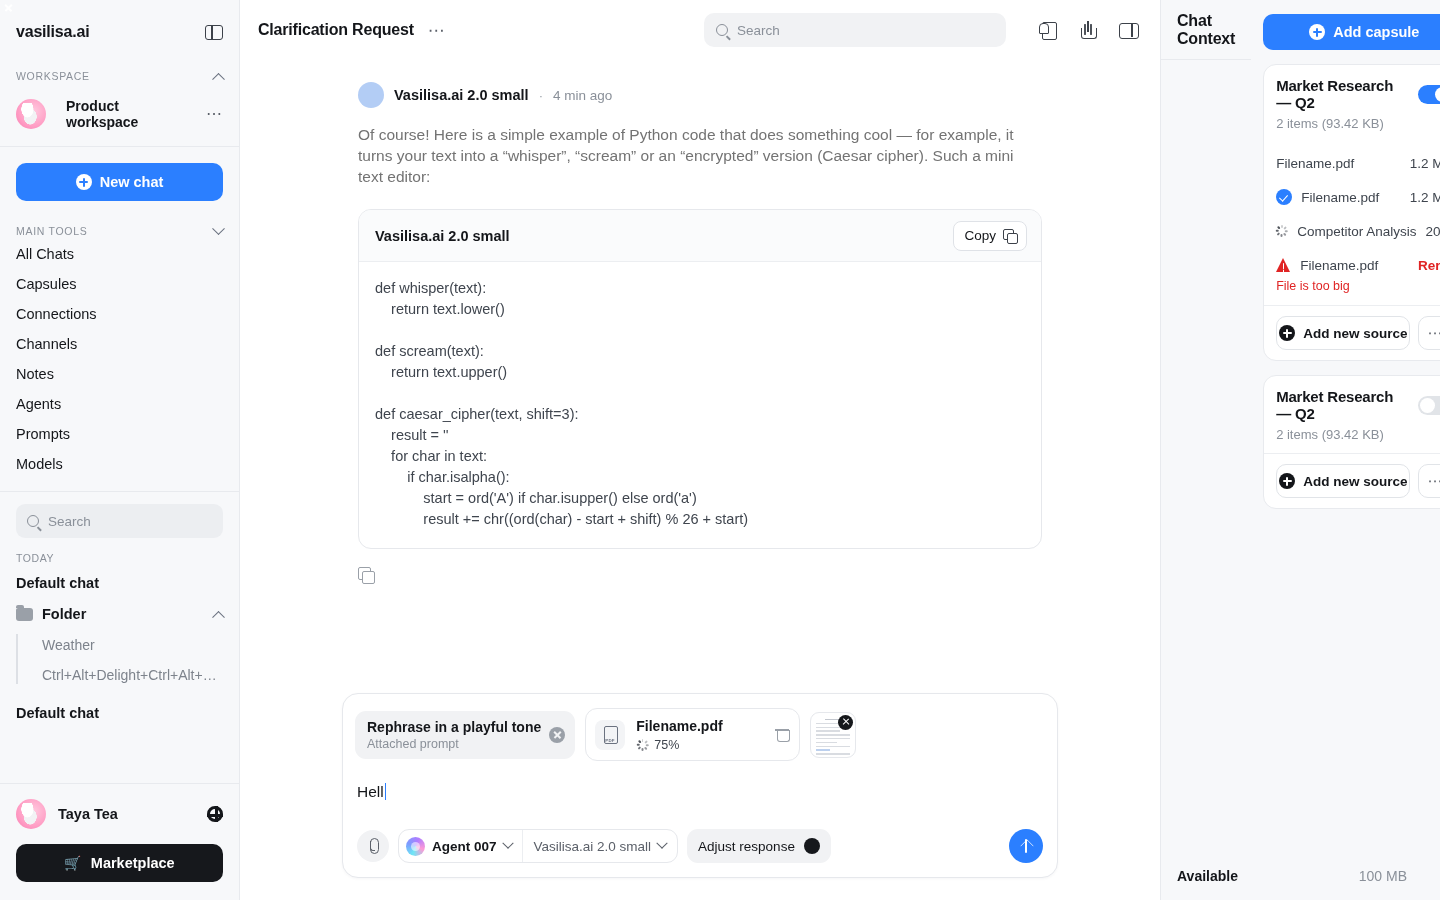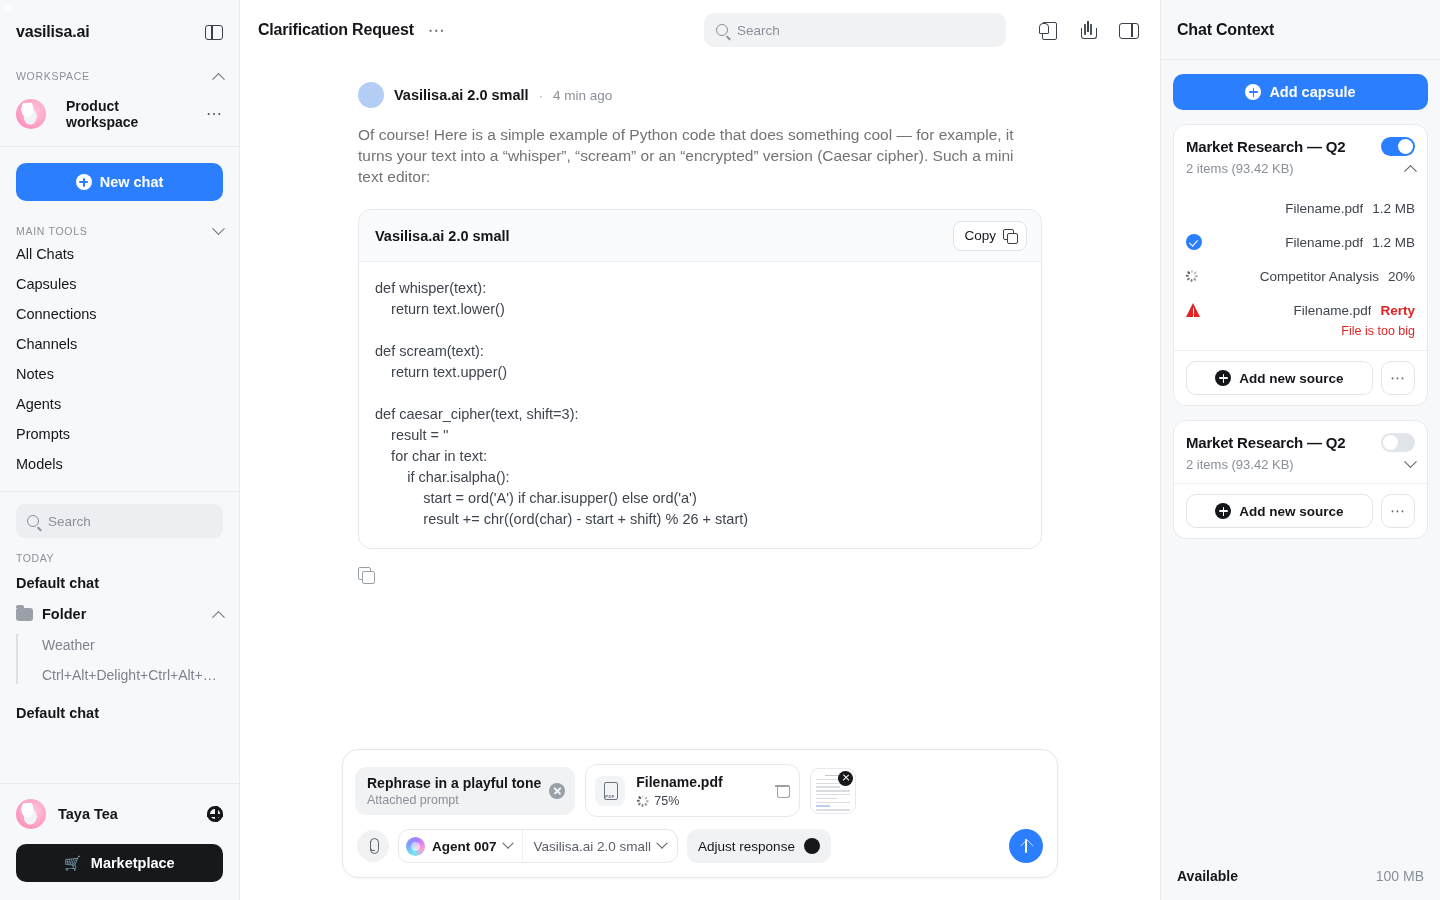--- a/index.html
+++ b/index.html
@@ -198,21 +198,21 @@
   .pill-model{display:flex;align-items:center;gap:7px;padding:0 11px;height:100%;cursor:pointer;}
   .pill-model .pill-txt{font-weight:400;color:#5b6069;}
   .cv{width:8px;height:8px;border-right:1.5px solid #5b6069;border-bottom:1.5px solid #5b6069;transform:rotate(45deg) translate(-2px,-2px);flex:0 0 8px;}
   .chip-adjust{display:flex;align-items:center;gap:9px;height:34px;border-radius:11px;background:#f1f2f4;padding:0 11px;cursor:pointer;}
   .chip-adjust span{font-size:13.5px;font-weight:500;}
   .send-btn{margin-left:auto;width:34px;height:34px;border-radius:50%;background:#2b7fff;position:relative;cursor:pointer;flex:0 0 34px;}
   .send-btn:before{content:"";position:absolute;left:16.2px;top:10px;width:1.8px;height:14px;background:#fff;border-radius:1px;}
   .send-btn:after{content:"";position:absolute;left:12.5px;top:12.2px;width:9px;height:9px;border-left:1.8px solid #fff;border-top:1.8px solid #fff;transform:rotate(45deg);border-radius:1px;}
 
   
-  .rpanel { width:280px; flex:0 0 280px; height:900px; background:#f7f8fa; border-left:1px solid #e8eaee; display:flex; flex-direction:column; position:relative;text-align:right;}
+  .rpanel { width:280px; flex:0 0 280px; height:900px; background:#f7f8fa; border-left:1px solid #e8eaee; display:flex; position:relative;}
   .rp-head { height:60px; flex:0 0 60px; display:flex; align-items:center; padding: 0 16px; border-bottom:1px solid #e8eaee;}
   .rp-title { font-size:16px; font-weight:600; letter-spacing:-0.2px;}
   .rp-body { padding: 14px 12px 0 12px; }
   .add-capsule{height:36px;border-radius:10px;background:#2b7fff;color:#fff;display:flex;align-items:center;justify-content:center;gap:8px;font-size:14.5px;font-weight:600;cursor:pointer;}
 
   .capsule{margin-top:14px;background:#fff;border:1px solid #e8eaee;border-radius:13px;overflow:hidden;}
   .cap-head{padding:12px 12px 11px 12px;}
   .cap-r1{display:flex;align-items:center;justify-content:space-between;gap:8px;}
   .cap-name{font-size:15px;font-weight:600;letter-spacing:-0.2px;}
   .toggle{width:34px;height:19px;border-radius:10px;background:#2b7fff;position:relative;cursor:pointer;flex:0 0 34px;}
@@ -232,21 +232,21 @@
   .check{width:16px;height:16px;border-radius:50%;background:#2b7fff;position:relative;flex:0 0 16px;}
   .check:after{content:"";position:absolute;left:4.6px;top:3.6px;width:4px;height:7px;border-right:1.7px solid #fff;border-bottom:1.7px solid #fff;transform:rotate(42deg);}
   .warn{width:15px;height:14px;position:relative;flex:0 0 15px;}
   .warn:before{content:"";position:absolute;left:0;top:0;border-left:7.5px solid transparent;border-right:7.5px solid transparent;border-bottom:14px solid #e02424;}
   .warn:after{content:"";position:absolute;left:6.6px;top:5px;width:1.6px;height:5.5px;background:#fff;border-radius:1px;box-shadow:0 6.4px 0 0 #fff;}
   .ferr{font-size:12.5px;color:#e02424;padding-left:0;margin-top:-3px;margin-bottom:2px;}
   .cap-foot{border-top:1px solid #eceef1;padding:10px 12px;display:flex;align-items:center;gap:8px;}
   .add-src{flex:1;height:34px;border:1px solid #e1e4e8;border-radius:10px;background:#fff;display:flex;align-items:center;justify-content:center;gap:8px;font-size:13.5px;font-weight:600;cursor:pointer;}
   .more-btn{width:34px;height:34px;border:1px solid #e1e4e8;border-radius:10px;background:#fff;display:flex;align-items:center;justify-content:center;cursor:pointer;}
   .more-btn .dots{font-size:15px;}
-  .rp-foot{position:absolute;left:0;right:0;bottom:0;padding:16px;display:flex;align-items:center;justify-content:space-between;}
+  .rp-foot{position:absolute;left:0;right:17px;bottom:0;padding:16px;display:flex;align-items:center;justify-content:space-between;}
   .rp-foot .lbl{font-size:14px;font-weight:600;}
   .rp-foot .val{font-size:14px;color:#8a9099;}
 </style>
 </head>
 <body>
 
 <div class="app">
 
   <aside class="sidebar">
     <div class="sb-top">
@@ -429,20 +429,23 @@
                 <i></i>
                 <i></i>
                 <i></i>
                 <i></i>
                 <i></i>
             </span>
             <span class="thumb-x"></span>
           </div>
         </div>
 
+        <div class="input-area">
+          <span class="input-text">Hell</span><span class="caret"></span>
+        </div>
 
         <div class="comp-bar">
           <span class="clip-btn"></span>
 
           <span class="pill-group">
             <span class="pill-agent">
               <span class="agent-ico"></span>
               <span class="pill-txt">Agent 007</span>
               <span class="cv"></span>
             </span>

